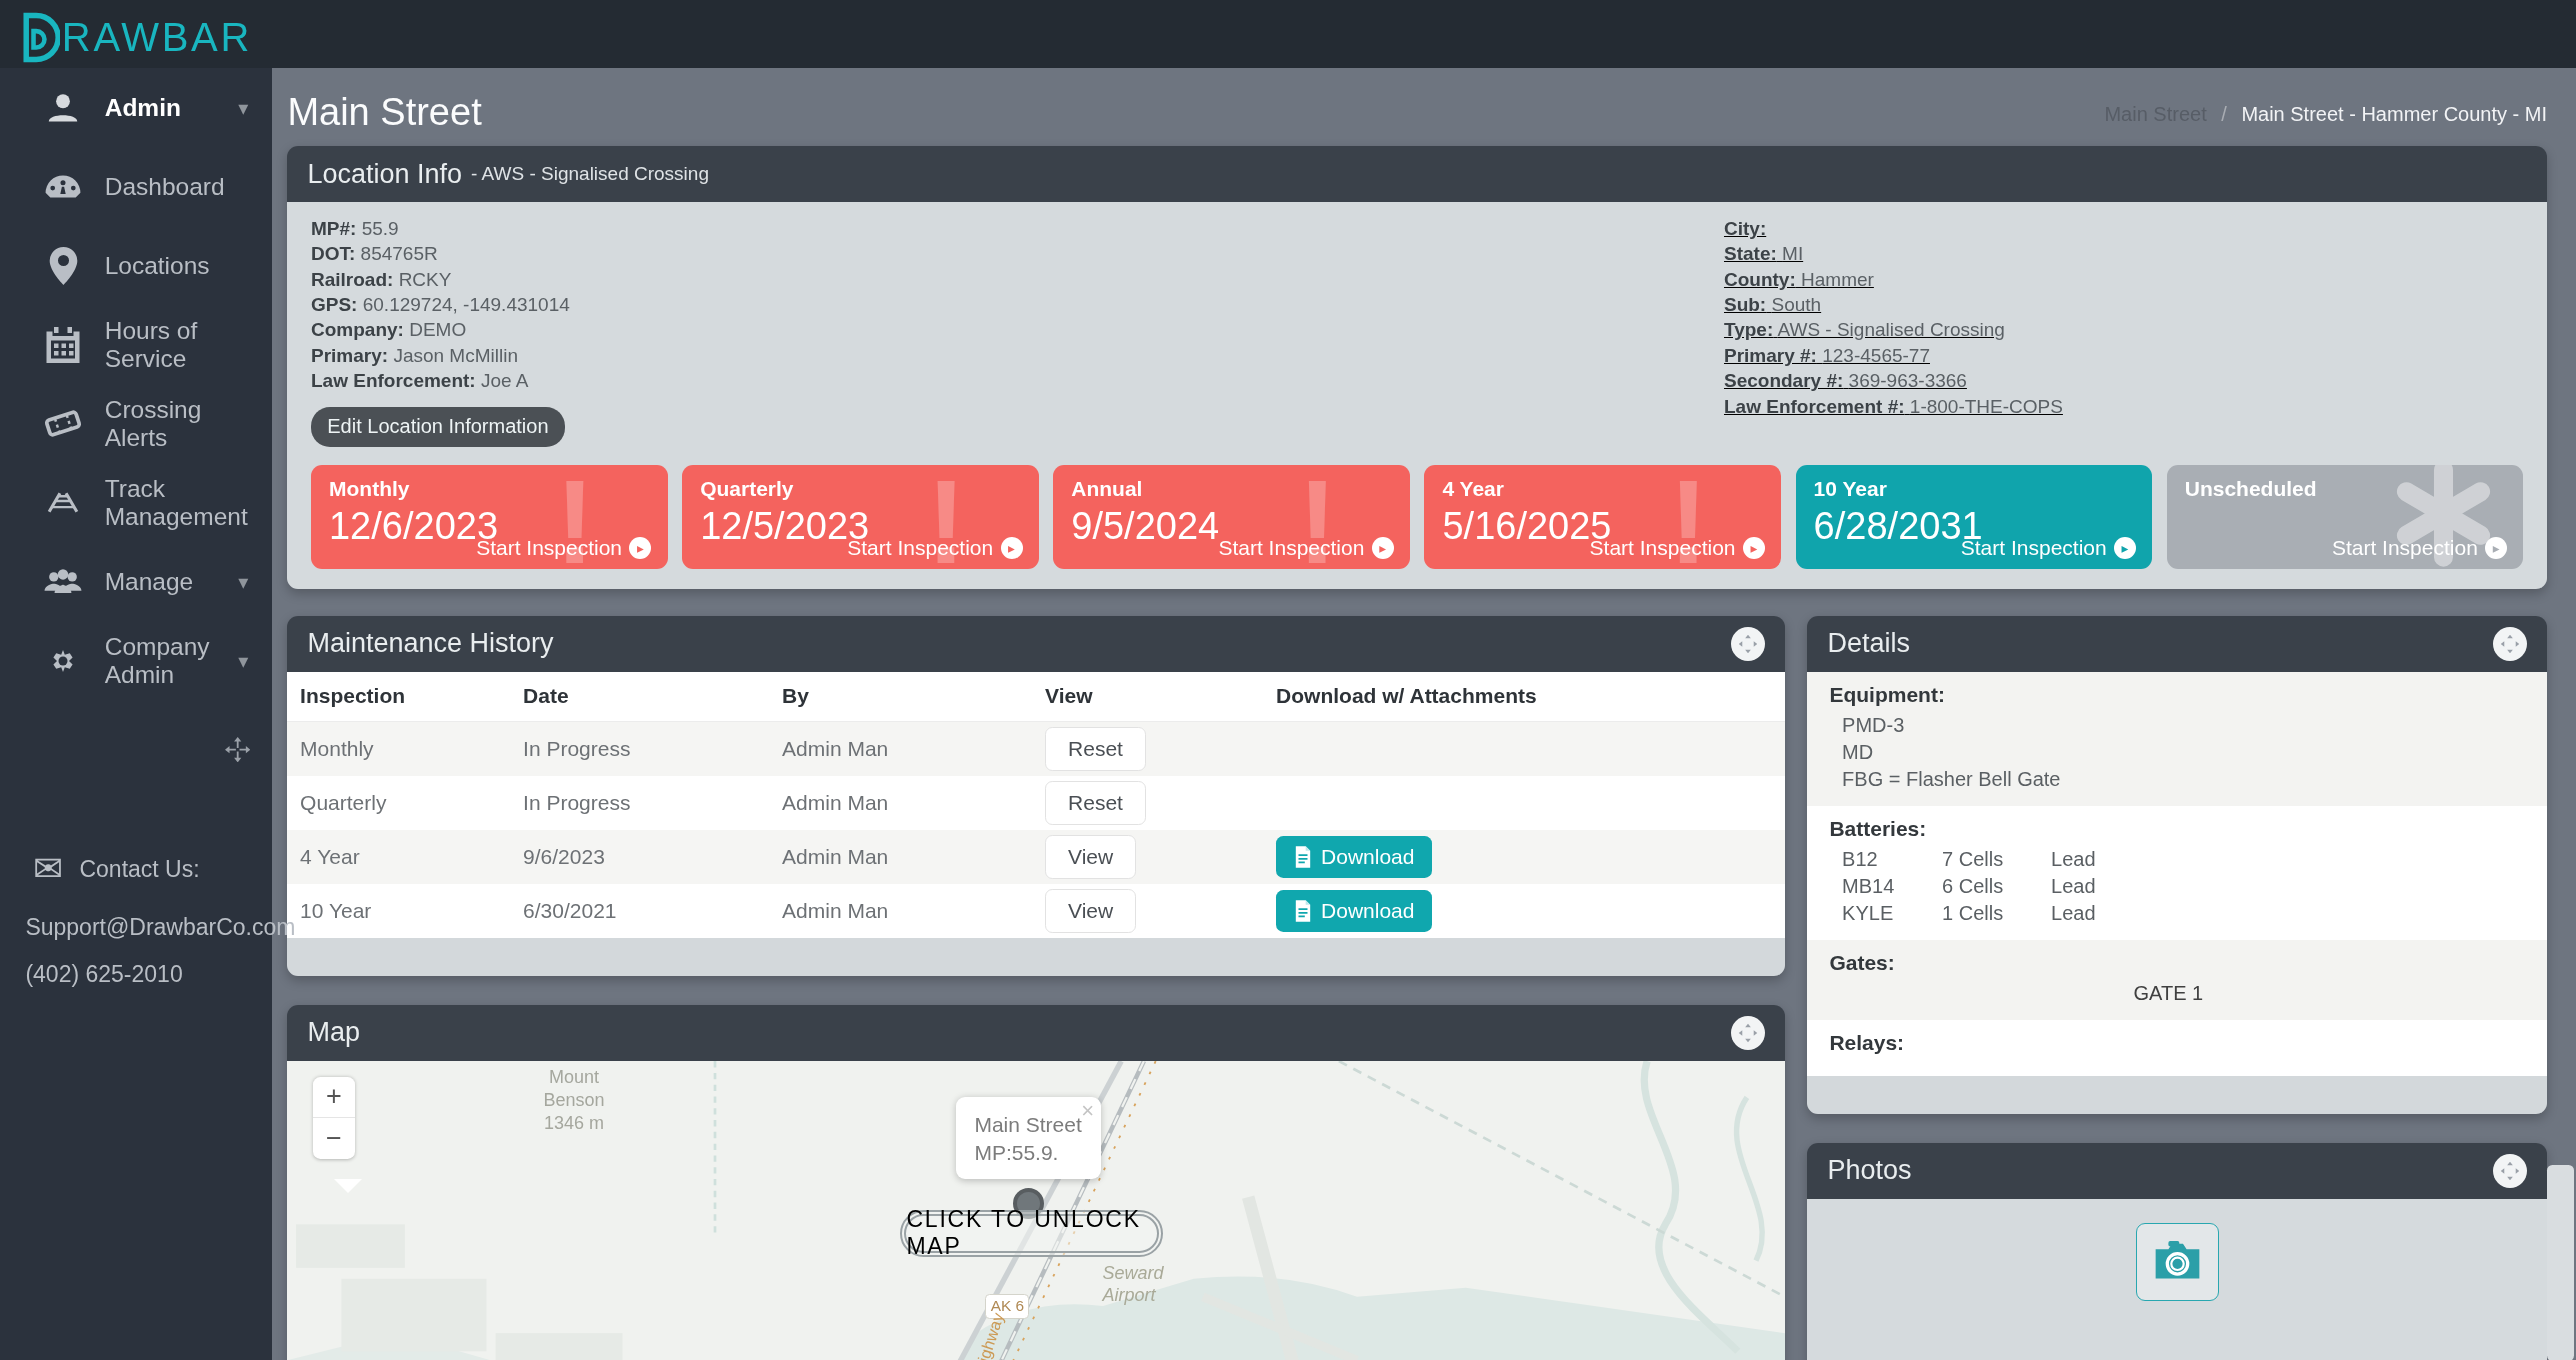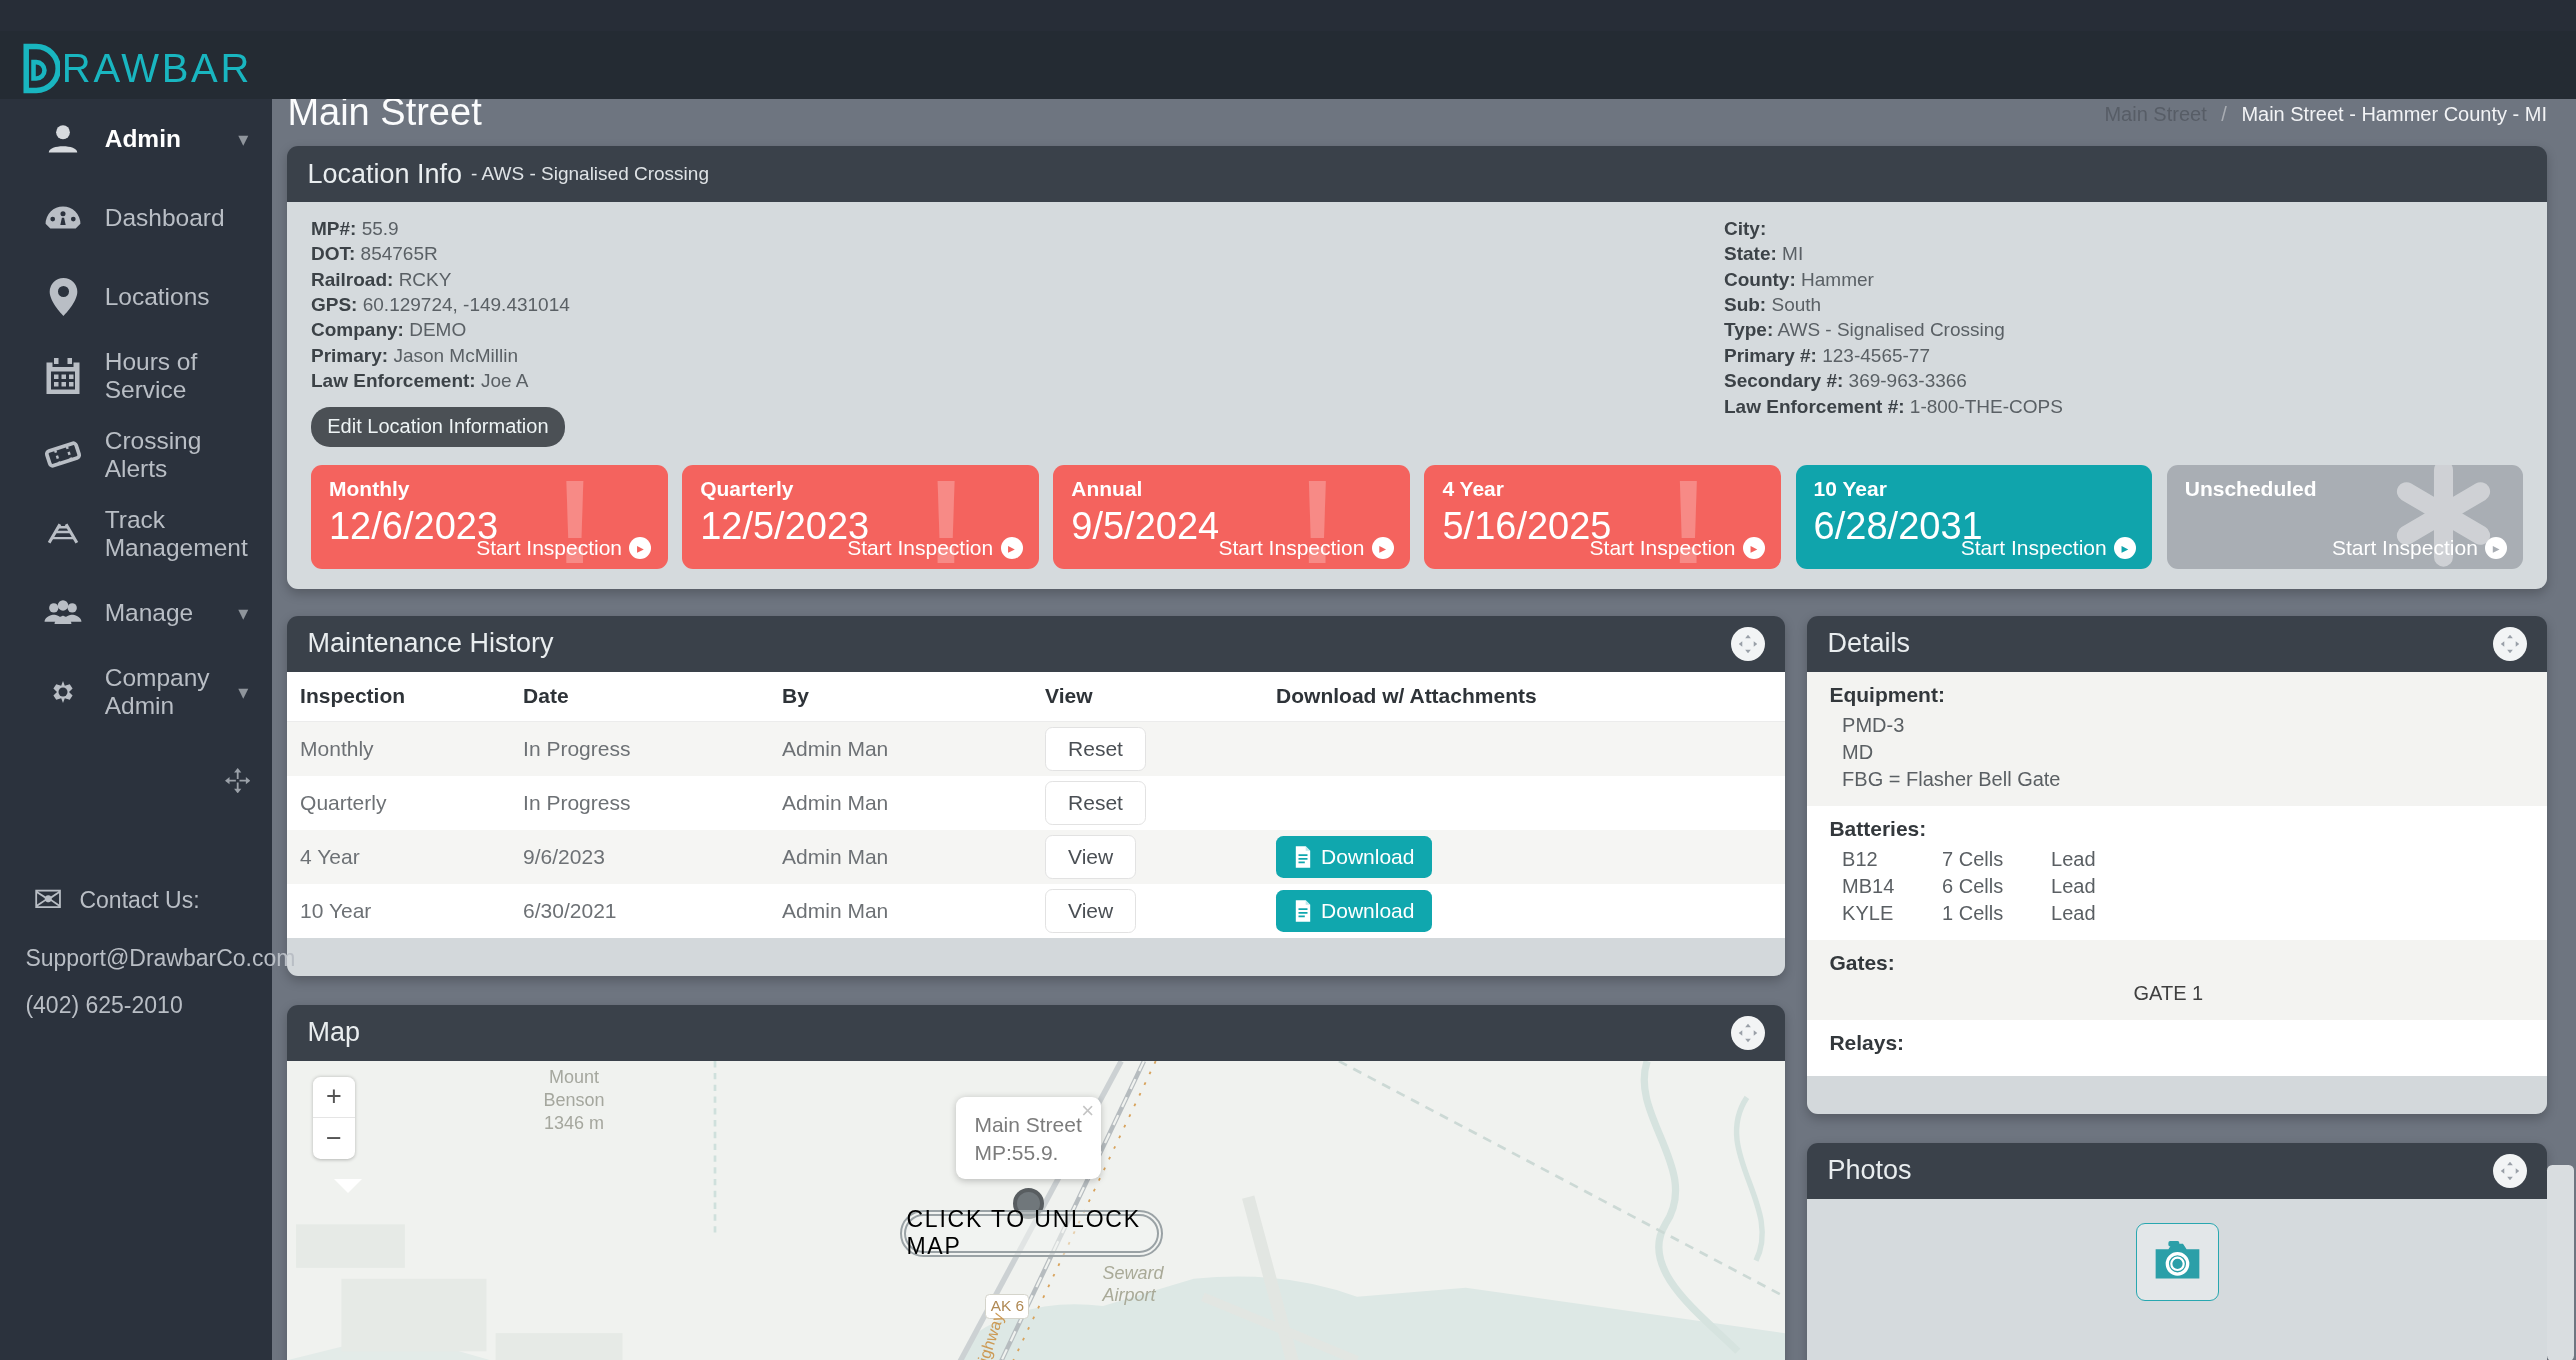--- a/index.html
+++ b/index.html
@@ -1,18 +1,18 @@
 <!DOCTYPE html>
 <html style="font-size:14.5px"><head>
 <meta charset="utf-8">
 <style>
   * { margin:0; padding:0; box-sizing:border-box; }
   html,body { width:2576px; height:1361px; overflow:hidden; font-family:"Liberation Sans","DejaVu Sans",sans-serif; background:#272d37; }
 
-  .dots { background-image:radial-gradient(rgba(255,255,255,0.05) 1.4px, transparent 1.4px); background-size:8.2px 8.2px;margin-top:31px; }
+  .dots { background-image:radial-gradient(rgba(255,255,255,0.05) 1.4px, transparent 1.4px); background-size:8.2px 8.2px; }
 
   
   .topbar { position:absolute; left:0; top:0; width:2576px; height:68px; background:#242b33; z-index:5; }
   .logo { position:absolute; left:18px; top:11px; display:flex; align-items:center; gap:1.8px; }
   .logo-text { color:#19b6c0; font-size:40px; letter-spacing:2.7px; font-weight:500; }
 
   .sidebar { position:absolute; left:0; top:68px; width:272px; height:1293px; background:#2b323d; z-index:4; }
   .side-item { display:flex; align-items:center; height:79px; padding:0 23.6px 0 34px; color:#b9bec5; font-size:24.5px; cursor:pointer; }
   .side-item .ic { width:58px; display:flex; justify-content:center; align-items:center; flex:0 0 58px; }
   .side-item .lbl { flex:1; padding-left:12.7px; }
@@ -38,21 +38,21 @@
   .panel-header { background:#3a414a; height:56px; display:flex; align-items:center; padding:0 20px; color:#e9edef; }
   .panel-title { font-size:27px; font-weight:400; }
   .panel-sub { font-size:19px; margin-left:9px; color:#dfe3e6; }
   .panel-footer { background:#d3d8db; height:38px; }
   .hdr-move { margin-left:auto; width:34px; height:34px; border-radius:50%; background:#f2f4f5; display:flex; align-items:center; justify-content:center; cursor:pointer; }
 
   
   .loc-body { background:#d5dadd; padding:14.5px 23.6px 20px 23.6px; }
   .loc-cols { display:flex; }
   .loc-left { width:1413px; }
-  .loc-right { flex:1; }
+  .loc-right { flex:1;text-decoration:underline; }
   .f-row { font-size:19px; line-height:23.6px; color:#5a6065; margin-bottom:1.8px; }
   .f-row b { color:#3c4247; }
   .edit-btn { margin-top:12.7px; background:#4b5055; color:#eef4f5; border:none; border-radius:19px; font-size:20px; padding:8.2px 16.3px; cursor:pointer; }
 
   .cards { display:flex; gap:14.5px; margin-top:18px; }
   .card { flex:1; height:104px; border-radius:11px; position:relative; color:#fff; padding:12.7px 18px; overflow:hidden; cursor:pointer; }
   .card-alert { background:#f4635e; }
   .card-ok { background:#10a4ac; }
   .card-neutral { background:#a9aeb4; }
   .card-name { font-size:21px; font-weight:bold; }

